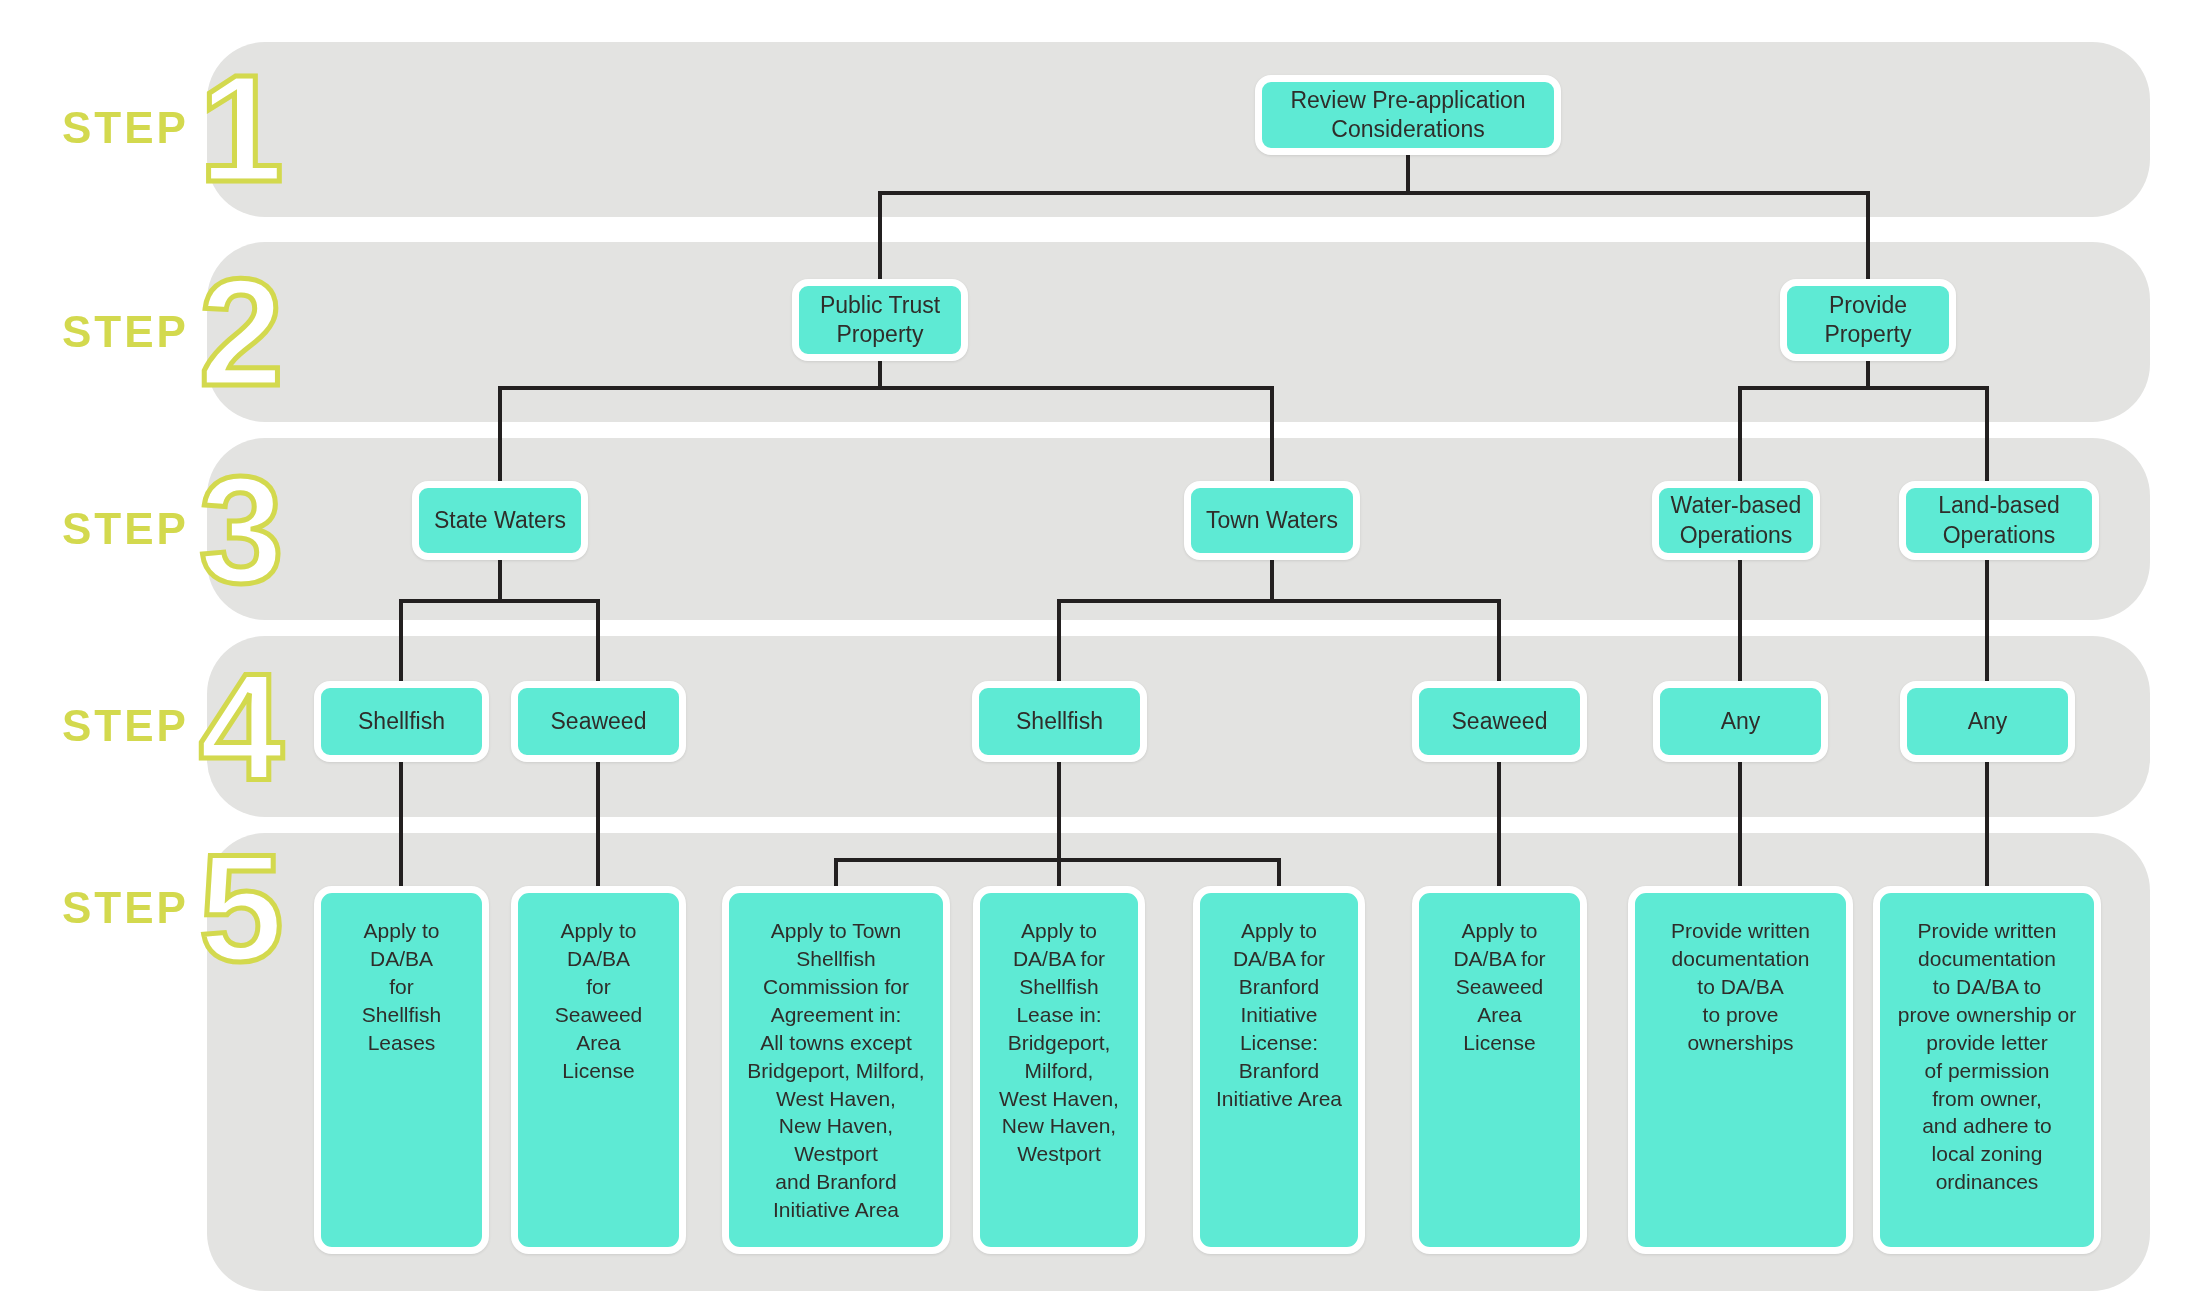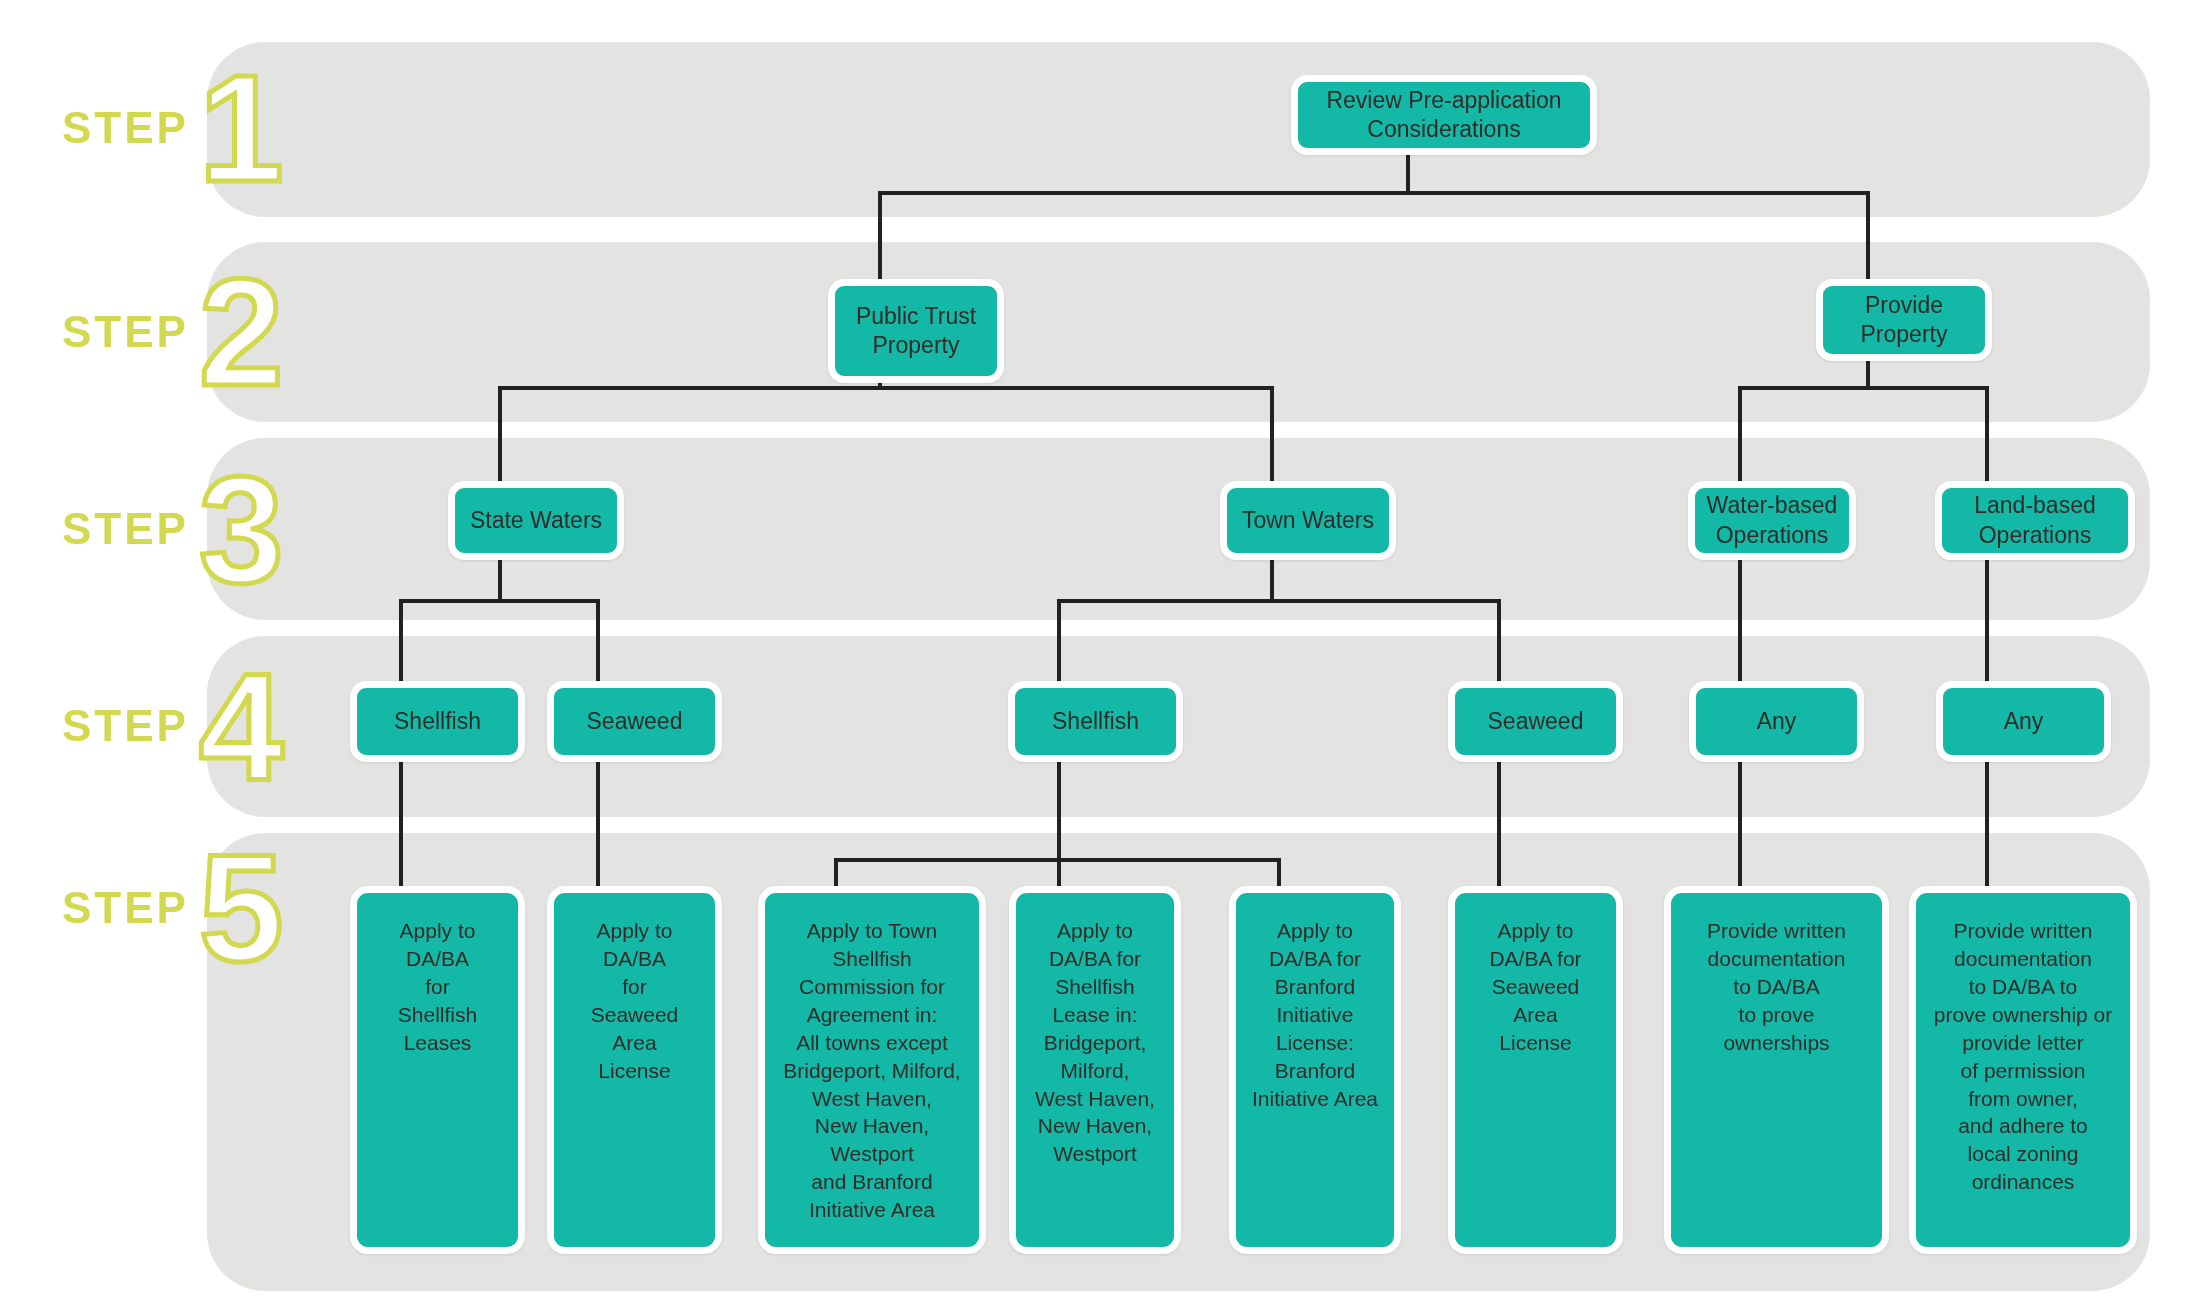--- a/index.html
+++ b/index.html
@@ -28,25 +28,24 @@
     font-size:152px;font-weight:bold;line-height:1;margin-left:10px;
     color:#ffffff;-webkit-text-stroke:5px #d3d94e;
   }
   .step-1{top:128px;}
   .step-2{top:332px;}
   .step-3{top:529px;}
   .step-4{top:726px;}
   .step-5{top:908px;}
   .node{
     position:absolute;z-index:3;box-sizing:border-box;
-    background:#14b8a6;border:7px solid #ffffff;border-radius:16px;
+    background:#5eead4;border:7px solid #ffffff;border-radius:16px;
     display:flex;align-items:center;justify-content:center;
     color:#2f2d2a;font-size:23px;line-height:1.27;text-align:center;
     box-shadow:0 1px 3px rgba(0,0,0,0.10);
-    margin-left:36px;
   }
   .node-label{white-space:pre-line;display:block;width:100%;}
   .leaf{
     align-items:flex-start;font-size:21px;line-height:1.33;
     padding:24px 4px 4px 4px;border-radius:18px;
   }
 </style>
 </head>
 <body>
 
@@ -93,21 +92,21 @@
 <div class="step step-5">
   <span class="word">STEP</span>
   <span class="num">5</span>
 </div>
 
 <div class="node" style="left:1255px;top:75px;width:306px;height:80px">
   <span class="node-label">Review Pre-application
 Considerations</span>
 </div>
 
-<div class="node" style="left:792px;top:279px;width:176px;height:104px">
+<div class="node" style="left:792px;top:279px;width:176px;height:82px">
   <span class="node-label">Public Trust
 Property</span>
 </div>
 <div class="node" style="left:1780px;top:279px;width:176px;height:82px">
   <span class="node-label">Provide
 Property</span>
 </div>
 
 <div class="node" style="left:412px;top:481px;width:176px;height:79px">
   <span class="node-label">State Waters</span>

